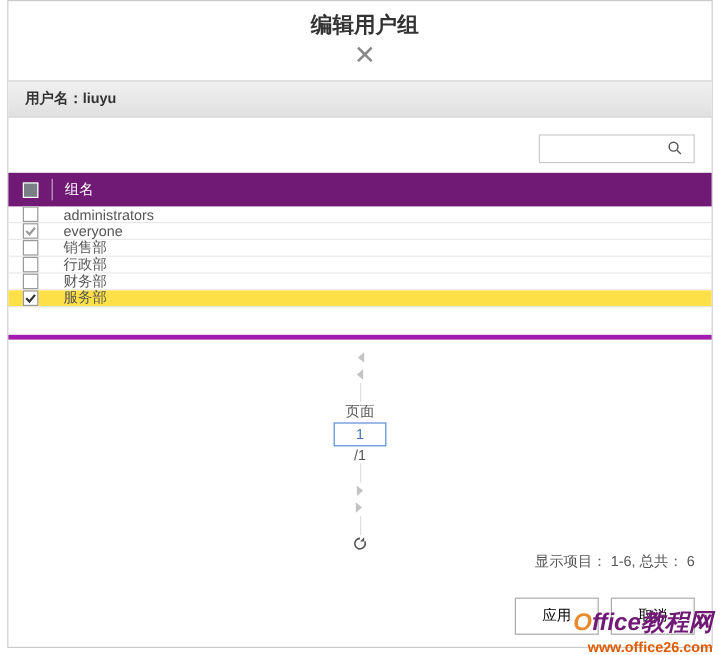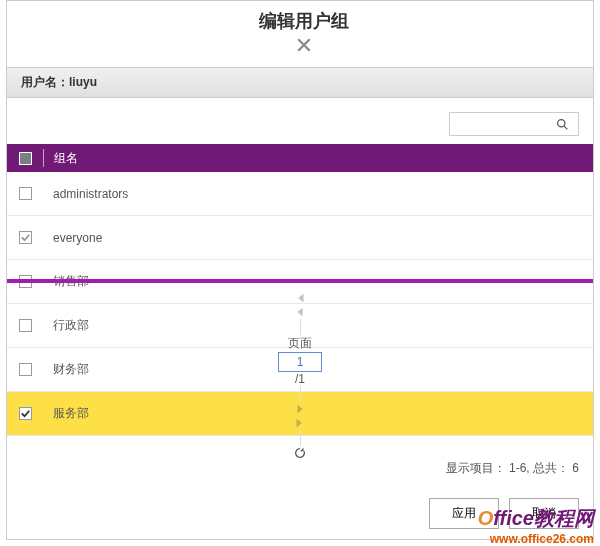--- a/index.html
+++ b/index.html
@@ -11,21 +11,21 @@
   .userbar { background: linear-gradient(#f0f0f0,#e0e0e0); border-top: 1px solid #ccc; border-bottom: 1px solid #ccc; padding: 6px 14px; font-size: 12px; font-weight: bold; color: #333; }
   .searchrow { display: flex; justify-content: flex-end; padding: 14px 14px 8px 14px; }
   .searchbox { display: flex; border: 1px solid #ccc; width: 130px; height: 24px; align-items: center; }
   .searchbox input { border: none; outline: none; width: 100px; padding: 0 6px; font-size: 12px; }
   .searchbox .sicon { width: 24px; text-align: center; cursor: pointer; }
   .searchbox svg { width: 13px; height: 13px; vertical-align: middle; }
   .thead { background: #701a75; color: #fff; display: flex; align-items: center; height: 28px; font-size: 12px; }
   .cb-cell { width: 36px; display: flex; align-items: center; justify-content: center; }
   .divider { width: 1px; height: 18px; background: rgba(255,255,255,0.6); }
   .name-cell { padding-left: 10px; flex: 1; }
-  .row { display: flex; align-items: center; height: 44px; border-bottom: 1px solid #e8e8e8; font-size: 12px; color: #555; }
+  .row { display: flex; align-items: center; height: 14px; border-bottom: 1px solid #e8e8e8; font-size: 12px; color: #555; }
   .row.sel { background: #fde047; }
   .cb { width: 13px; height: 13px; border: 1px solid #999; background: #fff; display: inline-flex; align-items: center; justify-content: center; cursor: pointer; }
   .cb.head { border: 1px solid #fff; background: #7a7e85; }
   .cb svg { width: 11px; height: 11px; }
   .cb .chk { display: none; }
   .cb.checked .chk { display: block; }
   .cb.checked.grey .chk path { stroke: #999; }
   .pager { position: absolute; bottom: 54px; left: 0; right: 0; border-top: 4px solid #a21caf; padding: 8px 14px; display: flex; align-items: center; font-size: 12px; color: #888; flex-direction: column; }
   .pbtn { cursor: pointer; padding: 0 4px; display: inline-flex; }
   .pbtn svg { width: 14px; height: 14px; }

